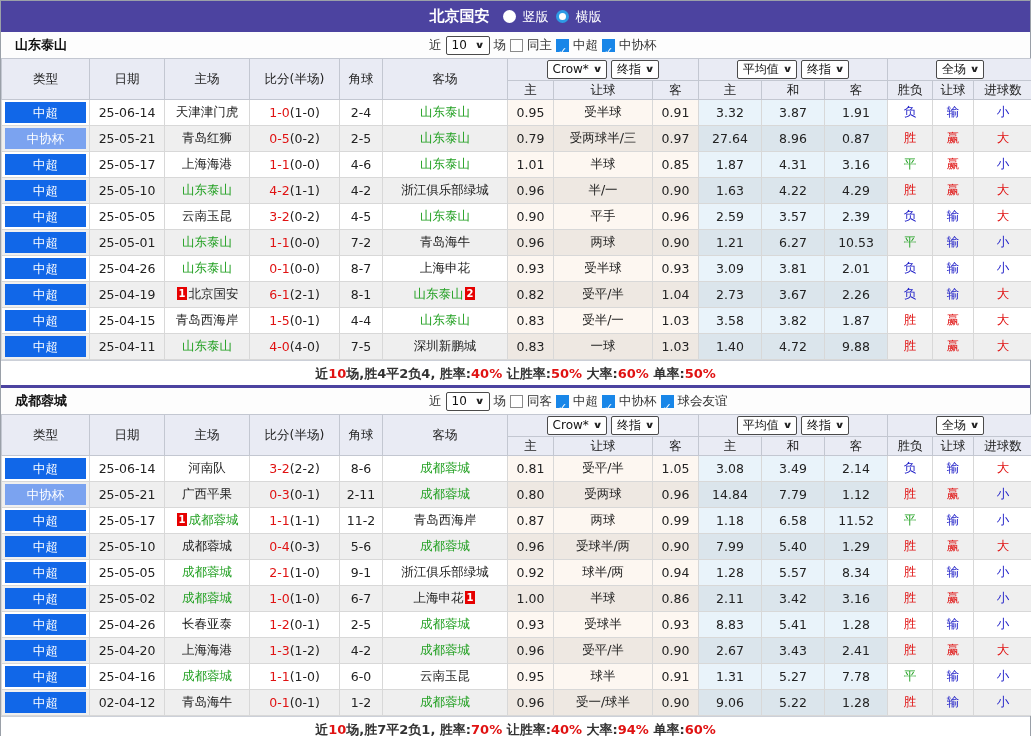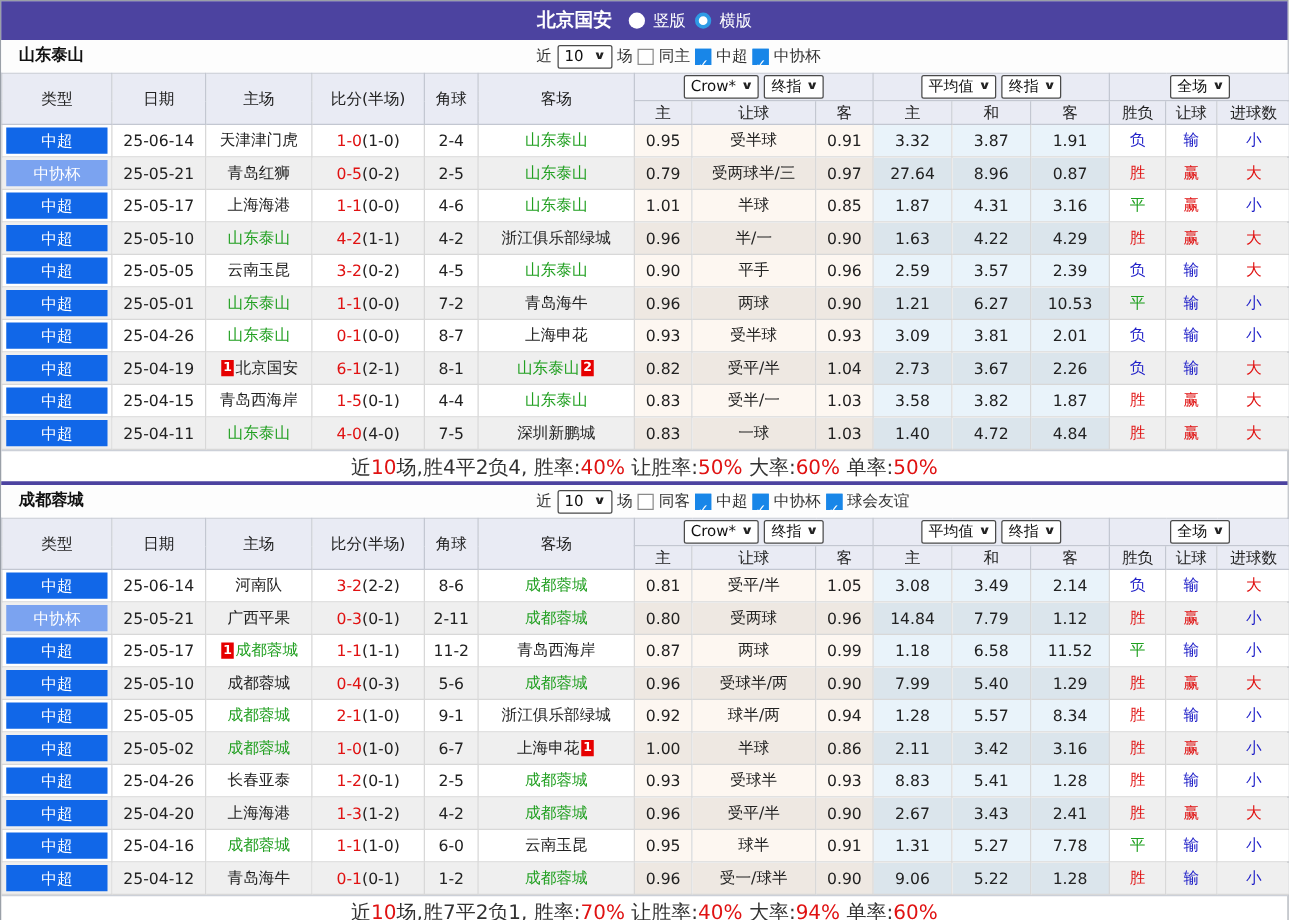--- a/index.html
+++ b/index.html
@@ -58,21 +58,21 @@
   .type-pill.cup { background:#7ba3f0; }
 
   .green { color:#22a022; }
   .red { color:#e01212; }
   .badge { display:inline-block; background:#e60000; color:#fff; font-size:10px; line-height:13px; padding:0 2px; font-weight:bold; vertical-align:1px; margin:0 1px; }
 
   .res-r { color:#e01212; }
   .res-g { color:#1fa01f; }
   .res-b { color:#2020c8; }
 
-  .summary { height:25px; line-height:25px; text-align:center; font-size:16px; color:#333; border-top:1px solid #ccd0d8; }
+  .summary { height:25px; line-height:25px; text-align:center; font-size:13px; color:#333; border-top:1px solid #ccd0d8;font-weight:bold; }
   .summary .r { color:#e01212; }
 
   .divider { height:3px; background:#4c43a0; }
 </style>
 </head>
 <body>
 
 <div class="page">
   <div class="topbar">
     <span class="title">北京国安</span>
@@ -352,21 +352,21 @@
               <td>25-04-11</td>
               <td><span class="green">山东泰山</span></td>
               <td><span class="red">4-0</span><span>(4-0)</span></td>
               <td>7-5</td>
               <td><span>深圳新鹏城</span></td>
               <td class="c-crow">0.83</td>
               <td class="c-crow">一球</td>
               <td class="c-crow">1.03</td>
               <td class="c-avg">1.40</td>
               <td class="c-avg">4.72</td>
-              <td class="c-avg">4.84</td>
+              <td class="c-avg">9.88</td>
               <td class="res-r">胜</td>
               <td class="res-r">赢</td>
               <td class="res-r">大</td>
             </tr>
           </tbody>
     </table>
     <div class="summary"><span class="k">近</span><span class="r">10</span><span class="k">场,胜4平2负4, 胜率:</span><span class="r">40%</span><span class="k"> 让胜率:</span><span class="r">50%</span><span class="k"> 大率:</span><span class="r">60%</span><span class="k"> 单率:</span><span class="r">50%</span></div>
   </div>
 <div class="divider"></div>
   <div class="section">
@@ -633,21 +633,21 @@
               <td class="c-avg">5.27</td>
               <td class="c-avg">7.78</td>
               <td class="res-g">平</td>
               <td class="res-b">输</td>
               <td class="res-b">小</td>
             </tr>
             <tr>
               <td>
                 <div class="type-pill">中超</div>
               </td>
-              <td>25-04-12</td>
+              <td>02-04-12</td>
               <td><span>青岛海牛</span></td>
               <td><span class="red">0-1</span><span>(0-1)</span></td>
               <td>1-2</td>
               <td><span class="green">成都蓉城</span></td>
               <td class="c-crow">0.96</td>
               <td class="c-crow">受一/球半</td>
               <td class="c-crow">0.90</td>
               <td class="c-avg">9.06</td>
               <td class="c-avg">5.22</td>
               <td class="c-avg">1.28</td>

